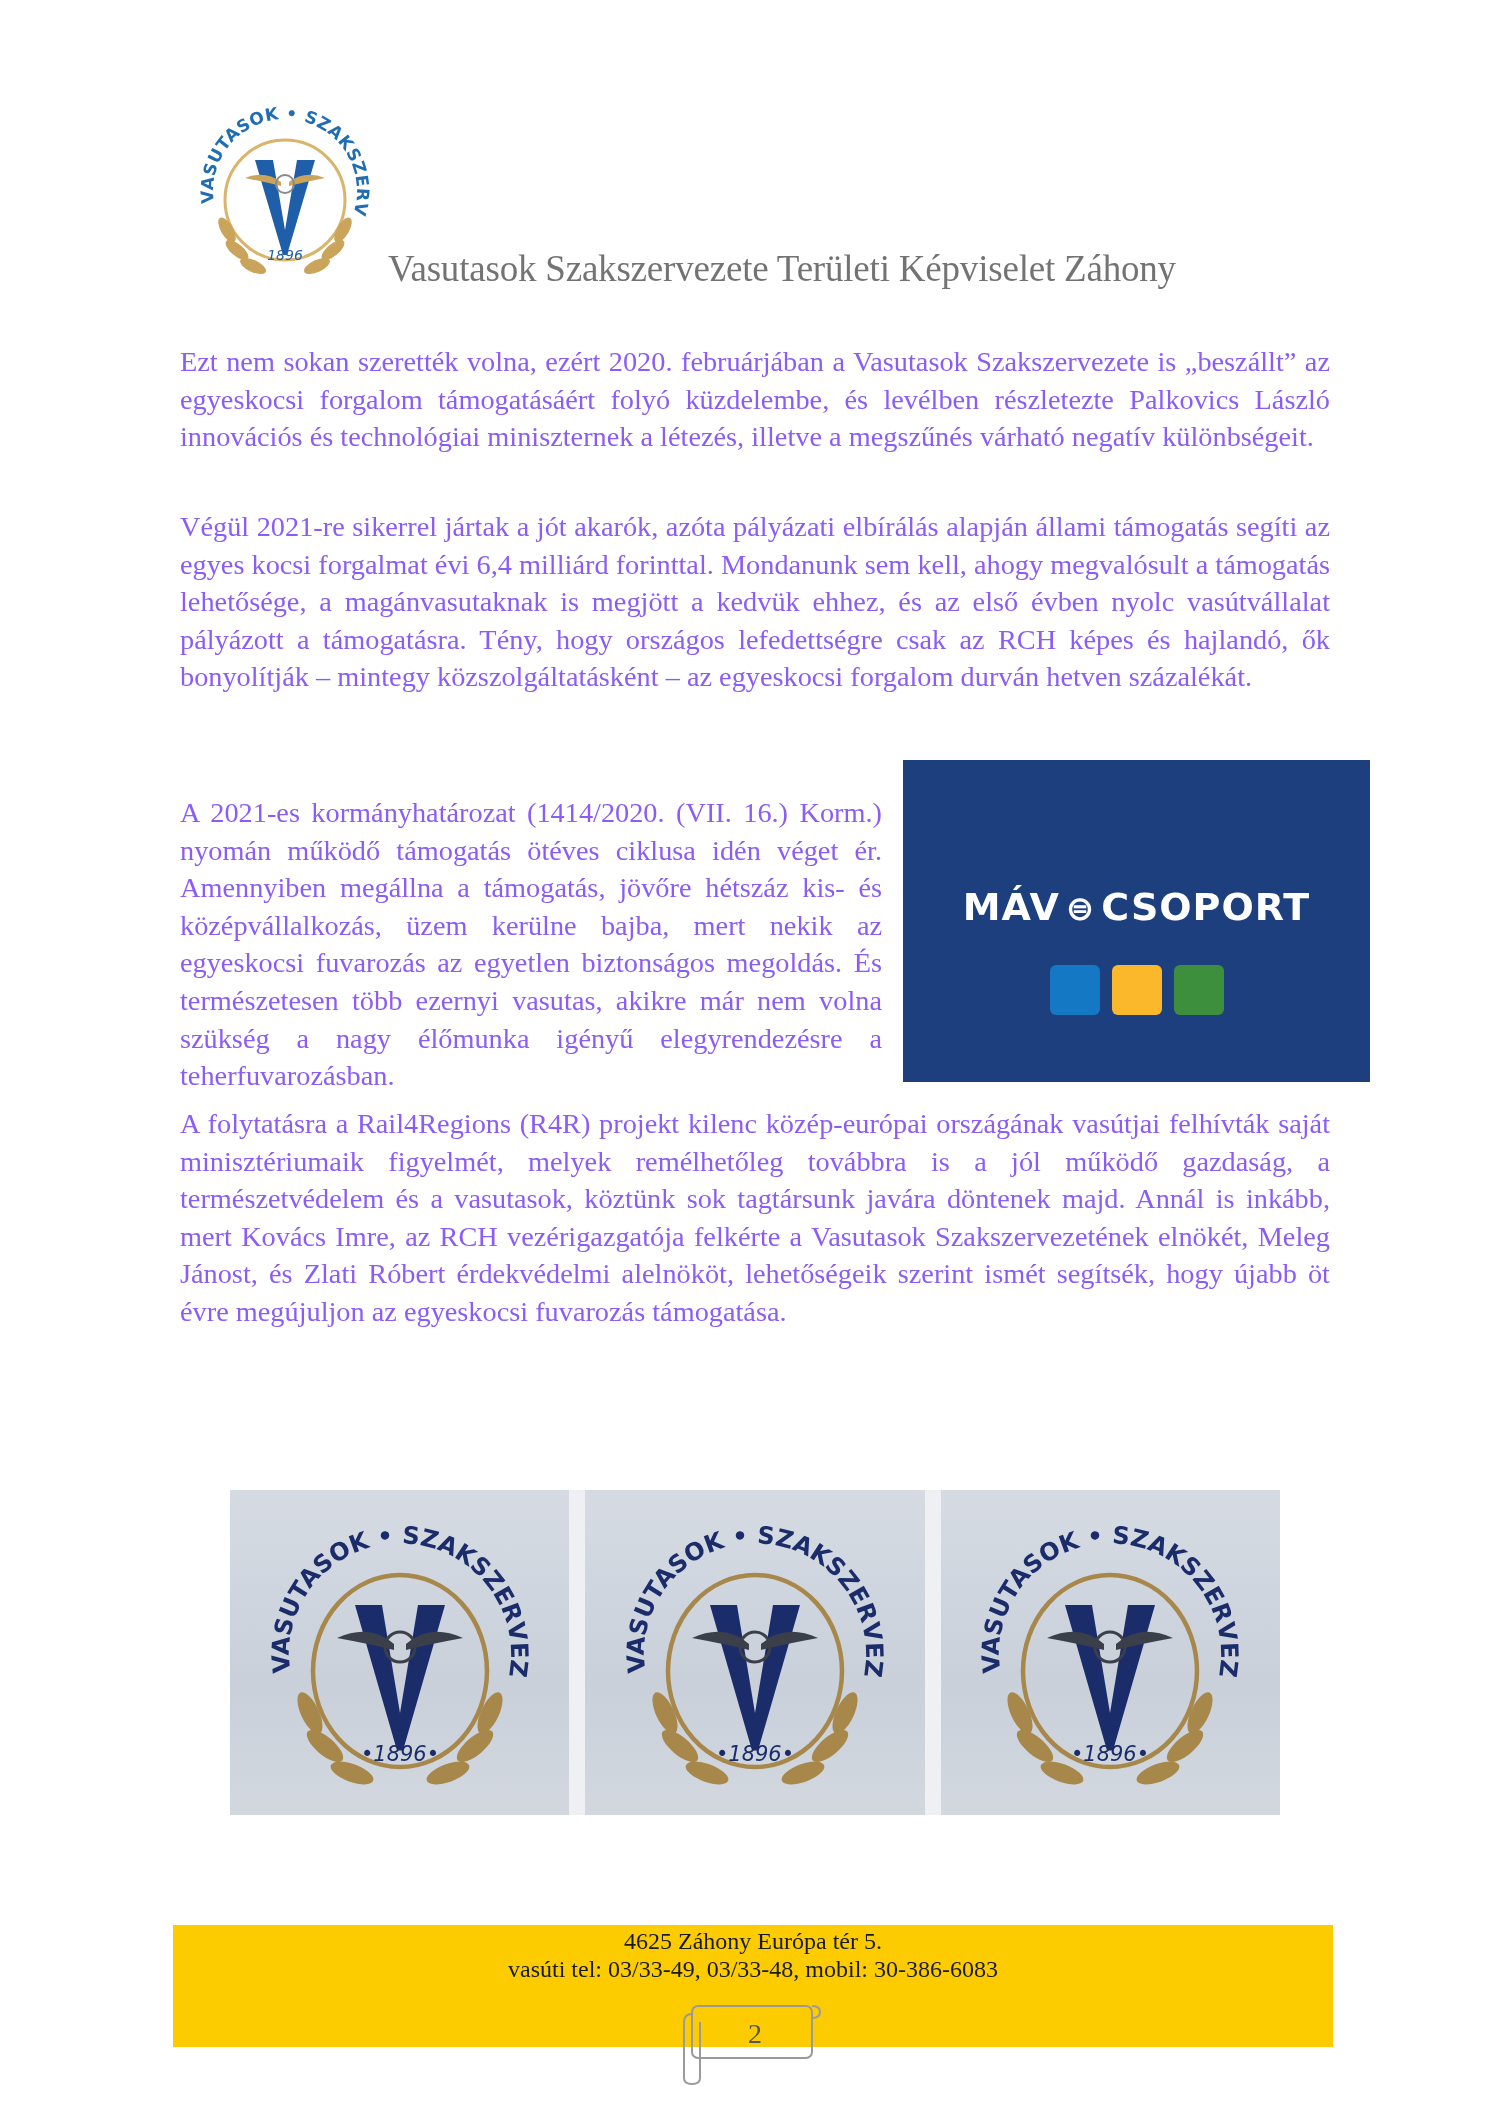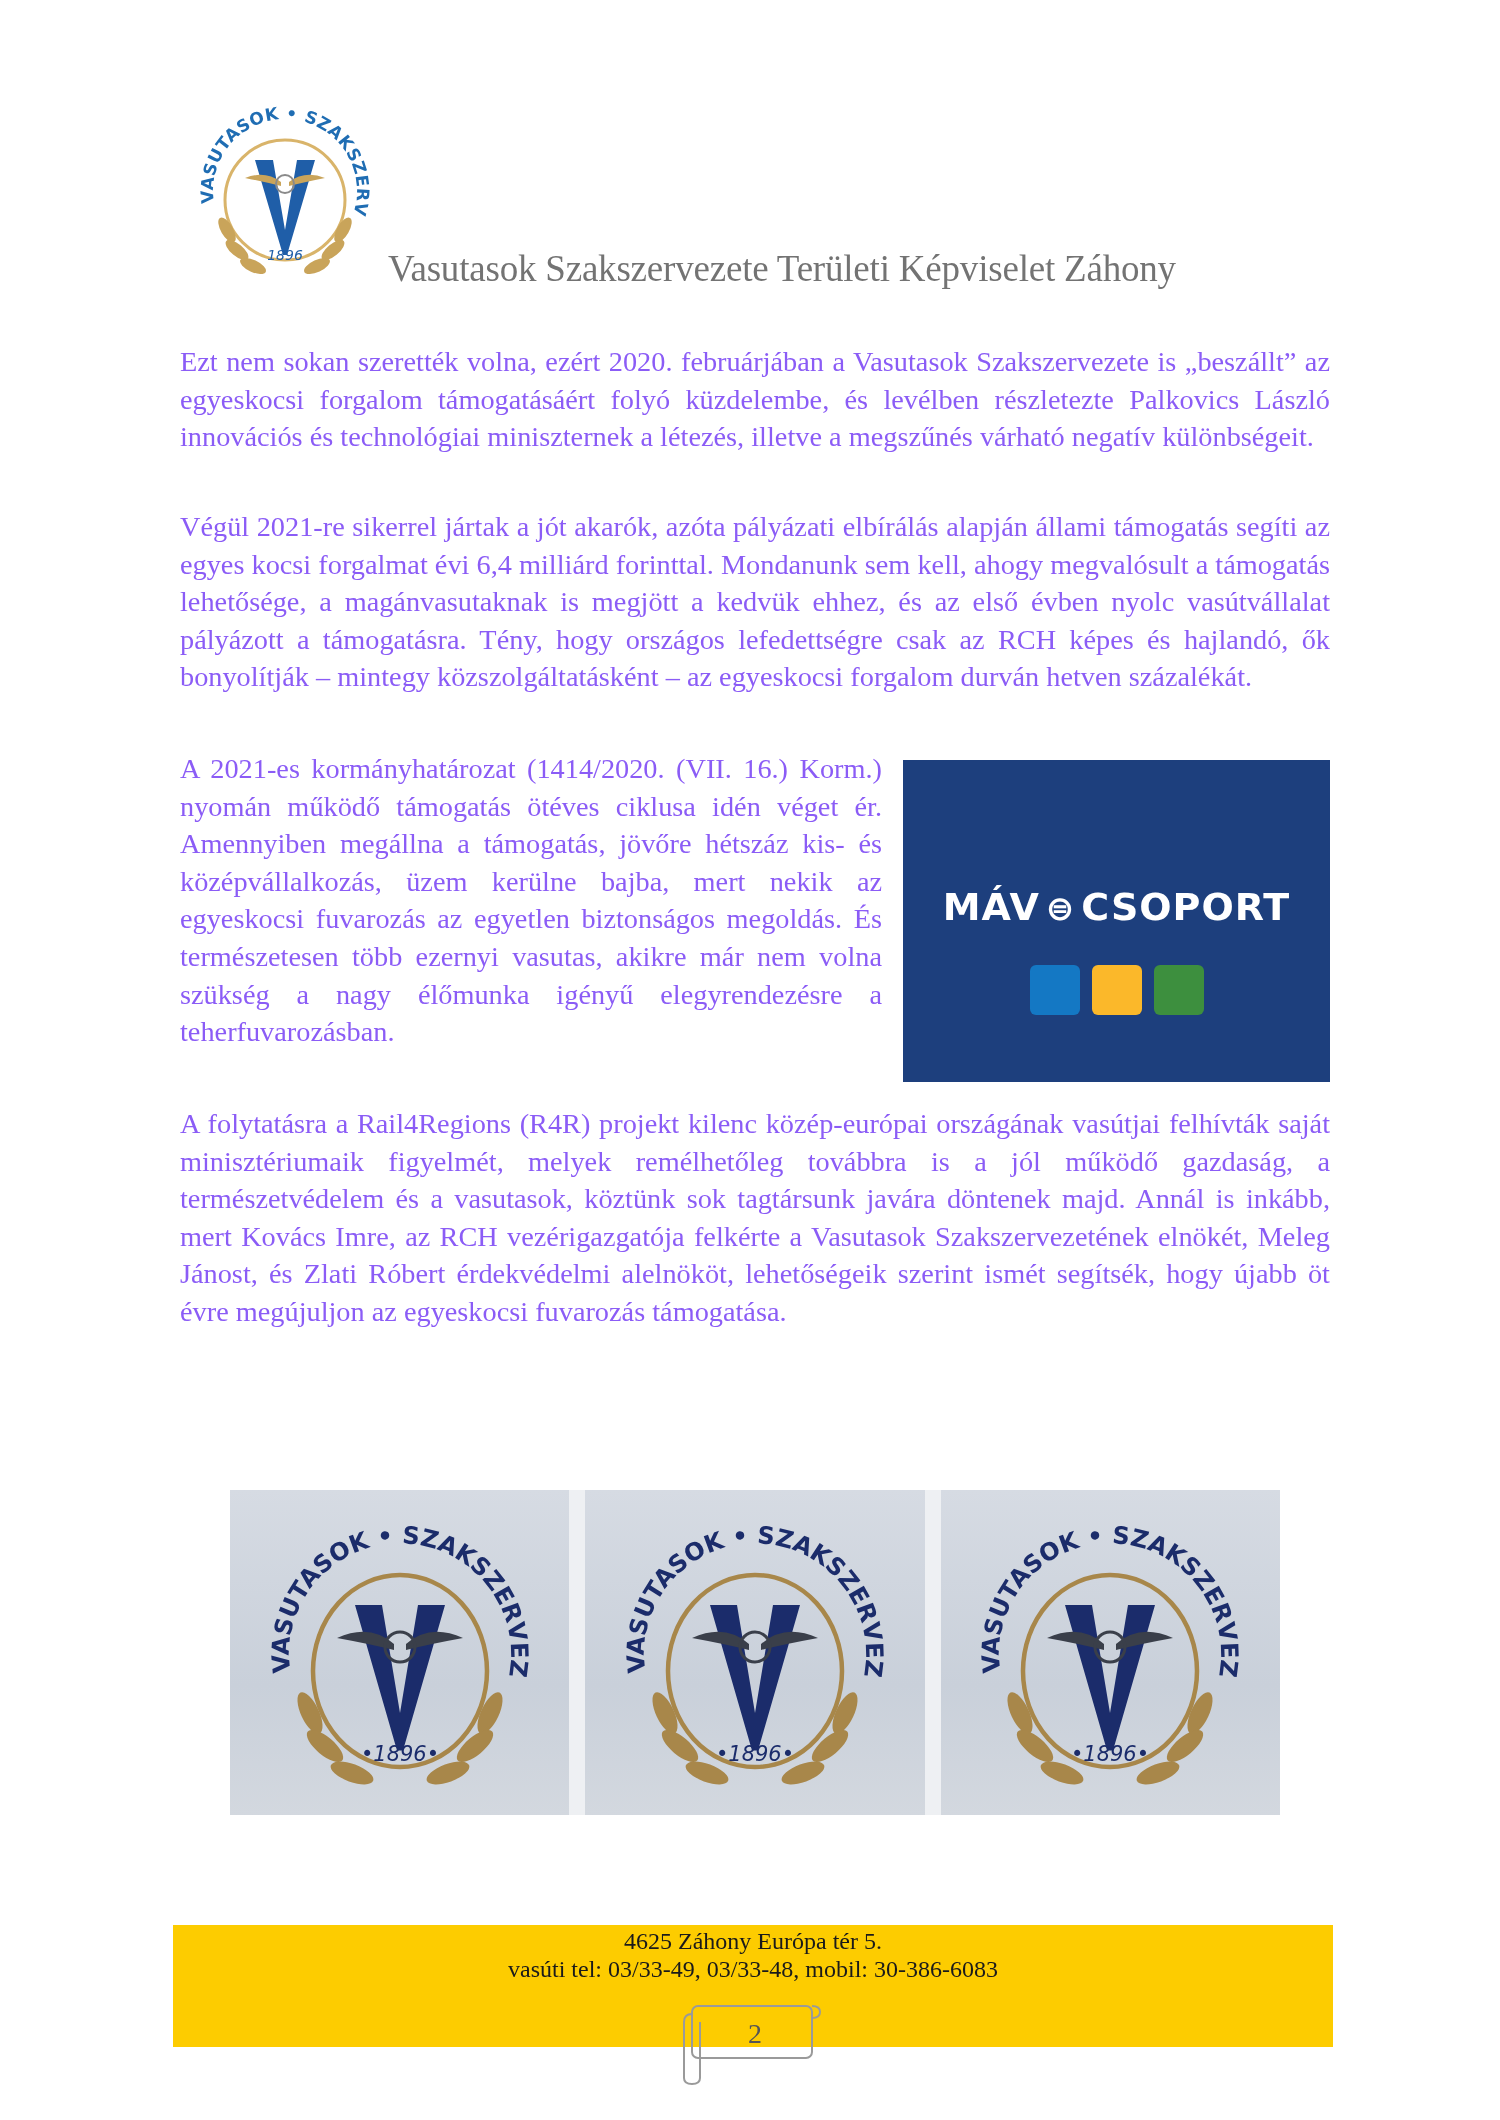--- a/index.html
+++ b/index.html
@@ -7,24 +7,24 @@
          font-family: "Liberation Serif", "DejaVu Serif", serif; color: #111; }
 
   .logo { position: absolute; left: 185px; top: 90px; width: 200px; height: 200px; }
   .header-title { position: absolute; left: 388px; top: 247px; font-size: 37px; letter-spacing: -0.2px;
                   color: #737373; white-space: nowrap; }
 
   .para { position: absolute; font-size: 28.3px; line-height: 37.6px; text-align: justify;
           color: #8b5cf6; margin: 0; }
   .para.p1 { left: 180px; top: 343px; width: 1150px; }
   .para.p2 { left: 180px; top: 508px; width: 1150px; }
-  .para.p3 { left: 180px; top: 750px; width: 702px; }
+  .para.p3 { left: 180px; top: 794px; width: 702px; }
   .para.p4 { left: 180px; top: 1105px; width: 1150px; }
 
-  .mav { position: absolute; left: 903px; top: 760px; width: 427px; height: 322px; background: #1d3f7d; }
+  .mav { position: absolute; left: 903px; top: 760px; width: 427px; height: 322px; background: #1d3f7d; padding-left: 40px; }
   .mav-text { position: absolute; left: 0; right: 0; top: 125px; text-align: center;
               font-family: "DejaVu Sans", sans-serif; font-weight: 900; font-size: 38px;
               color: #ffffff; letter-spacing: 1px; white-space: nowrap; }
   .mav-sym { display: inline-block; margin: 0 6px; font-size: 34px; }
   .squares { position: absolute; top: 205px; left: 0; right: 0; display: flex; justify-content: center; gap: 12px; }
   .sq { width: 50px; height: 50px; border-radius: 6px; }
 
   .banner { position: absolute; left: 230px; top: 1490px; width: 1050px; height: 325px; display: flex; gap: 0; }
   .flag { position: relative; flex: 1; background: linear-gradient(180deg,#d6dbe3 0%,#c9d0da 60%,#d3d8df 100%);
           display: flex; align-items: center; justify-content: center; }

